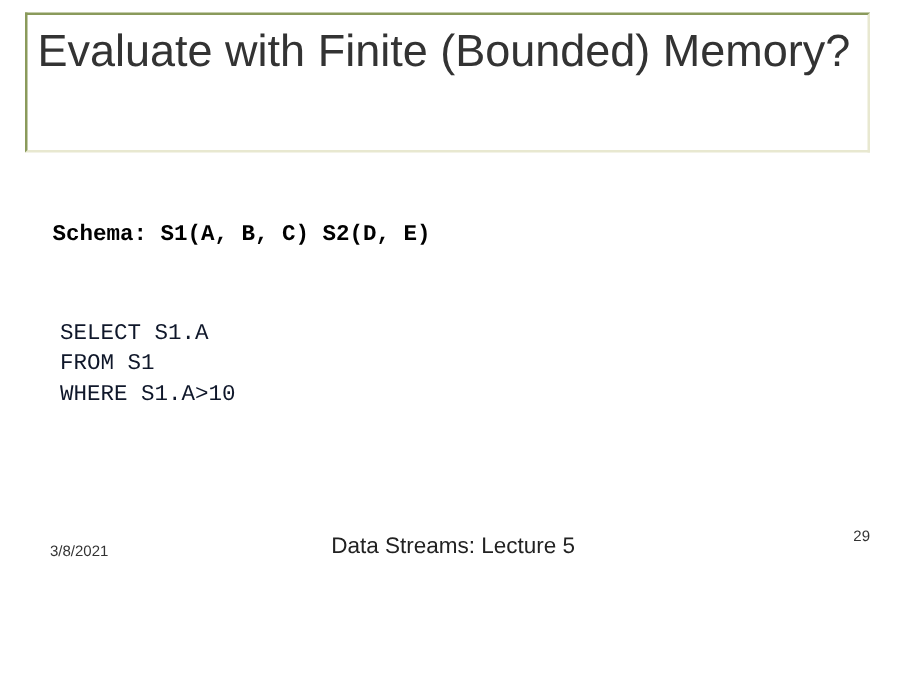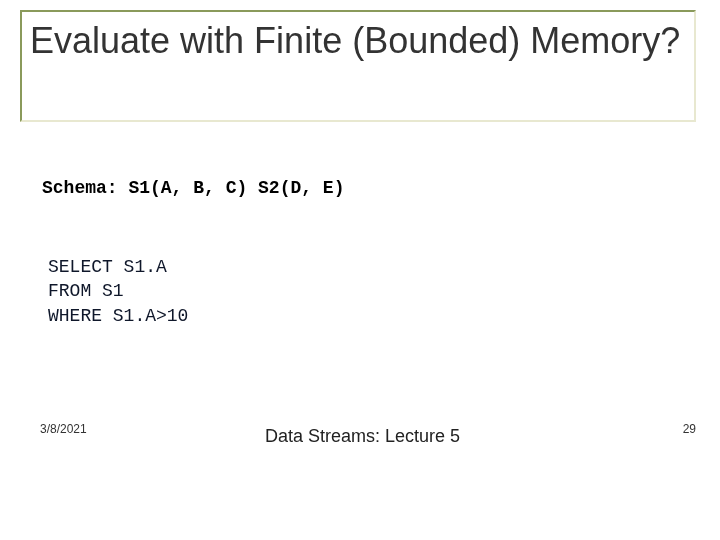--- a/index.html
+++ b/index.html
@@ -49,21 +49,21 @@
     font-size: 18px;
     color: #0f172a;
     line-height: 1.35;
     white-space: pre;
     margin-top: 11px;
   }
 
   .footer-date {
     position: absolute;
     left: 40px;
-    bottom: 32px;
+    bottom: 20px;
     font-size: 12px;
     color: #333;
   }
   .footer-center {
     position: absolute;
     left: 0;
     right: 0;
     bottom: 20px;
     text-align: center;
     font-size: 18px;

